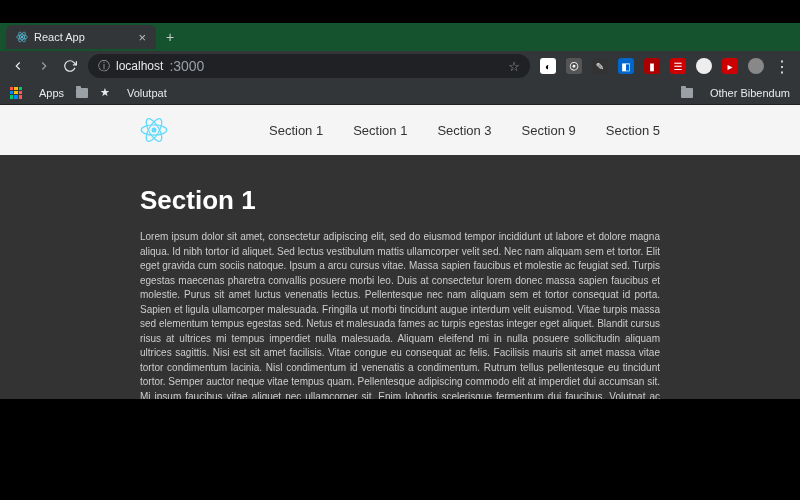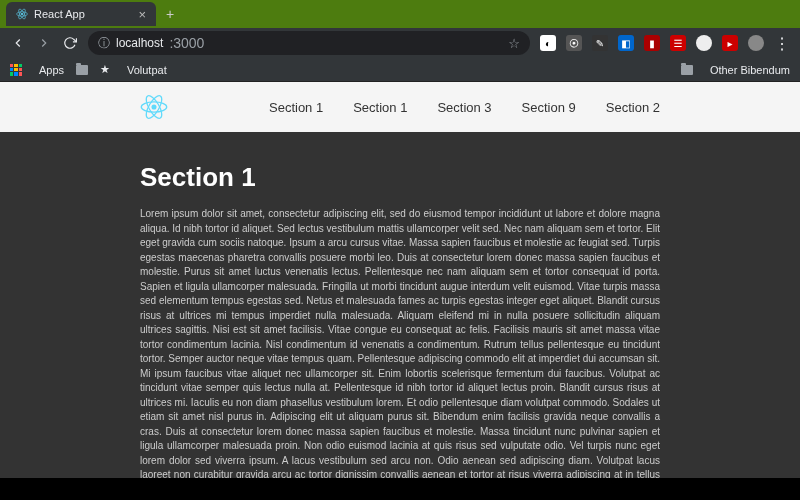--- a/index.html
+++ b/index.html
@@ -1,17 +1,17 @@
 <!DOCTYPE html>
 <html><head>
 <meta charset="utf-8">
 <style>
   * { margin: 0; padding: 0; box-sizing: border-box; }
   body { width: 800px; height: 500px; background: #000; font-family: -apple-system, BlinkMacSystemFont, "Segoe UI", Arial, sans-serif; overflow: hidden; }
-  .chrome-top { background: #4d7c0f; }
+  .chrome-top { background: #14532d; margin-top: 23px; }
   .tab-bar { display: flex; align-items: center; height: 28px; padding: 0 6px; }
   .tab { display: flex; align-items: center; gap: 6px; background: #323639; color: #e8eaed; font-size: 11px; padding: 0 10px; height: 24px; border-radius: 6px 6px 0 0; min-width: 150px; }
   .tab-favicon { width: 12px; height: 12px; }
   .tab-title { flex: 1; }
   .tab-close { color: #bbb; font-size: 13px; cursor: pointer; }
   .new-tab { color: #ccc; font-size: 14px; margin-left: 10px; cursor: pointer; }
   .nav-row { display: flex; align-items: center; height: 30px; gap: 10px; padding: 0 10px; background: #323639; }
   .nav-btn { width: 16px; height: 16px; display: flex; align-items: center; justify-content: center; color: #9aa0a6; cursor: pointer; }
   .nav-btn.enabled { color: #e8eaed; }
   .addr-bar { flex: 1; display: flex; align-items: center; background: #202124; border-radius: 14px; height: 24px; padding: 0 10px; gap: 6px; }
@@ -21,21 +21,21 @@
   .star { margin-left: auto; color: #9aa0a6; font-size: 13px; }
   .ext-icons { display: flex; gap: 10px; align-items: center; }
   .ext-ic { width: 16px; height: 16px; border-radius: 3px; display: flex; align-items: center; justify-content: center; font-size: 10px; color: #fff; }
   .bm-row { display: flex; align-items: center; height: 24px; padding: 0 10px; gap: 12px; background: #323639; border-bottom: 1px solid #222; }
   .bm-item { display: flex; align-items: center; gap: 17px; color: #e8eaed; font-size: 11px; cursor: pointer; }
   .bm-right { margin-left: auto; }
   .apps-ic { width: 12px; height: 12px; display: grid; grid-template-columns: repeat(3,1fr); gap: 1px; }
   .apps-ic span { background: #f55; }
   .apps-ic span:nth-child(2){background:#fb0}.apps-ic span:nth-child(3){background:#0c6}.apps-ic span:nth-child(4){background:#08f}.apps-ic span:nth-child(5){background:#fb0}.apps-ic span:nth-child(6){background:#f55}.apps-ic span:nth-child(7){background:#0c6}.apps-ic span:nth-child(8){background:#08f}.apps-ic span:nth-child(9){background:#f55}
   .folder-ic{width:12px;height:10px;background:#9aa0a6;border-radius:1px;position:relative}.folder-ic:before{content:'';position:absolute;top:-2px;left:0;width:5px;height:2px;background:#9aa0a6;border-radius:1px 1px 0 0}
-  .viewport { height: 396px; overflow: hidden; background: #333; }
+  .viewport { height: 294px; overflow: hidden; background: #333; }
   .page-header { background: #f5f5f5; height: 50px; display: flex; align-items: center; padding: 0 140px; }
   .logo { width: 28px; height: 28px; }
   .nav-links { margin-left: auto; display: flex; gap: 30px; }
   .nav-link { color: #333; font-size: 13px; text-decoration: none; cursor: pointer; }
   .content { padding: 30px 140px; color: #eee; }
   .section-title { color: #fff; font-size: 26px; font-weight: 700; margin-bottom: 14px; }
   .section-body { color: #ccc; font-size: 10px; line-height: 1.45; text-align: justify; }
   .avatar{width:16px;height:16px;border-radius:50%;background:#888}
 </style>
 </head>
@@ -130,20 +130,20 @@
           <ellipse rx="10" ry="4"></ellipse>
           <ellipse rx="10" ry="4" transform="rotate(60)"></ellipse>
           <ellipse rx="10" ry="4" transform="rotate(120)"></ellipse>
         </g>
       </svg>
     <nav class="nav-links">
       <a class="nav-link">Section 1</a>
       <a class="nav-link">Section 1</a>
       <a class="nav-link">Section 3</a>
       <a class="nav-link">Section 9</a>
-      <a class="nav-link">Section 2</a>
+      <a class="nav-link">Section 5</a>
     </nav>
   </div>
   <div class="content">
     <h1 class="section-title">Section 1</h1>
     <p class="section-body">Lorem ipsum dolor sit amet, consectetur adipiscing elit, sed do eiusmod tempor incididunt ut labore et dolore magna aliqua. Id nibh tortor id aliquet. Sed lectus vestibulum mattis ullamcorper velit sed. Nec nam aliquam sem et tortor. Elit eget gravida cum sociis natoque. Ipsum a arcu cursus vitae. Massa sapien faucibus et molestie ac feugiat sed. Turpis egestas maecenas pharetra convallis posuere morbi leo. Duis at consectetur lorem donec massa sapien faucibus et molestie. Purus sit amet luctus venenatis lectus. Pellentesque nec nam aliquam sem et tortor consequat id porta. Sapien et ligula ullamcorper malesuada. Fringilla ut morbi tincidunt augue interdum velit euismod. Vitae turpis massa sed elementum tempus egestas sed. Netus et malesuada fames ac turpis egestas integer eget aliquet. Blandit cursus risus at ultrices mi tempus imperdiet nulla malesuada. Aliquam eleifend mi in nulla posuere sollicitudin aliquam ultrices sagittis. Nisi est sit amet facilisis. Vitae congue eu consequat ac felis. Facilisis mauris sit amet massa vitae tortor condimentum lacinia. Nisl condimentum id venenatis a condimentum. Rutrum tellus pellentesque eu tincidunt tortor. Semper auctor neque vitae tempus quam. Pellentesque adipiscing commodo elit at imperdiet dui accumsan sit. Mi ipsum faucibus vitae aliquet nec ullamcorper sit. Enim lobortis scelerisque fermentum dui faucibus. Volutpat ac tincidunt vitae semper quis lectus nulla at. Pellentesque id nibh tortor id aliquet lectus proin. Blandit cursus risus at ultrices mi. Iaculis eu non diam phasellus vestibulum lorem. Et odio pellentesque diam volutpat commodo. Sodales ut etiam sit amet nisl purus in. Adipiscing elit ut aliquam purus sit. Bibendum enim facilisis gravida neque convallis a cras. Duis at consectetur lorem donec massa sapien faucibus et molestie. Massa tincidunt nunc pulvinar sapien et ligula ullamcorper malesuada proin. Non odio euismod lacinia at quis risus sed vulputate odio. Vel turpis nunc eget lorem dolor sed viverra ipsum. A lacus vestibulum sed arcu non. Odio aenean sed adipiscing diam. Volutpat lacus laoreet non curabitur gravida arcu ac tortor dignissim convallis aenean et tortor at risus viverra adipiscing at in tellus integer feugiat scelerisque varius morbi enim nunc faucibus a pellentesque sit amet porttitor eget dolor morbi non arcu risus quis varius quam quisque id diam vel quam elementum pulvinar etiam non quam lacus suspendisse faucibus interdum posuere lorem ipsum dolor sit amet consectetur adipiscing elit duis tristique sollicitudin nibh sit amet commodo nulla facilisi nullam vehicula ipsum a arcu cursus vitae congue mauris rhoncus aenean vel elit scelerisque mauris pellentesque pulvinar pellentesque habitant morbi tristique senectus et netus et malesuada fames ac turpis egestas maecenas pharetra convallis posuere morbi leo urna molestie at elementum eu facilisis sed odio morbi quis commodo odio aenean sed adipiscing diam donec adipiscing tristique risus nec feugiat in fermentum posuere urna nec tincidunt praesent semper feugiat nibh sed pulvinar proin gravida hendrerit.</p>
   </div>
 </div>
 
 </body></html>

